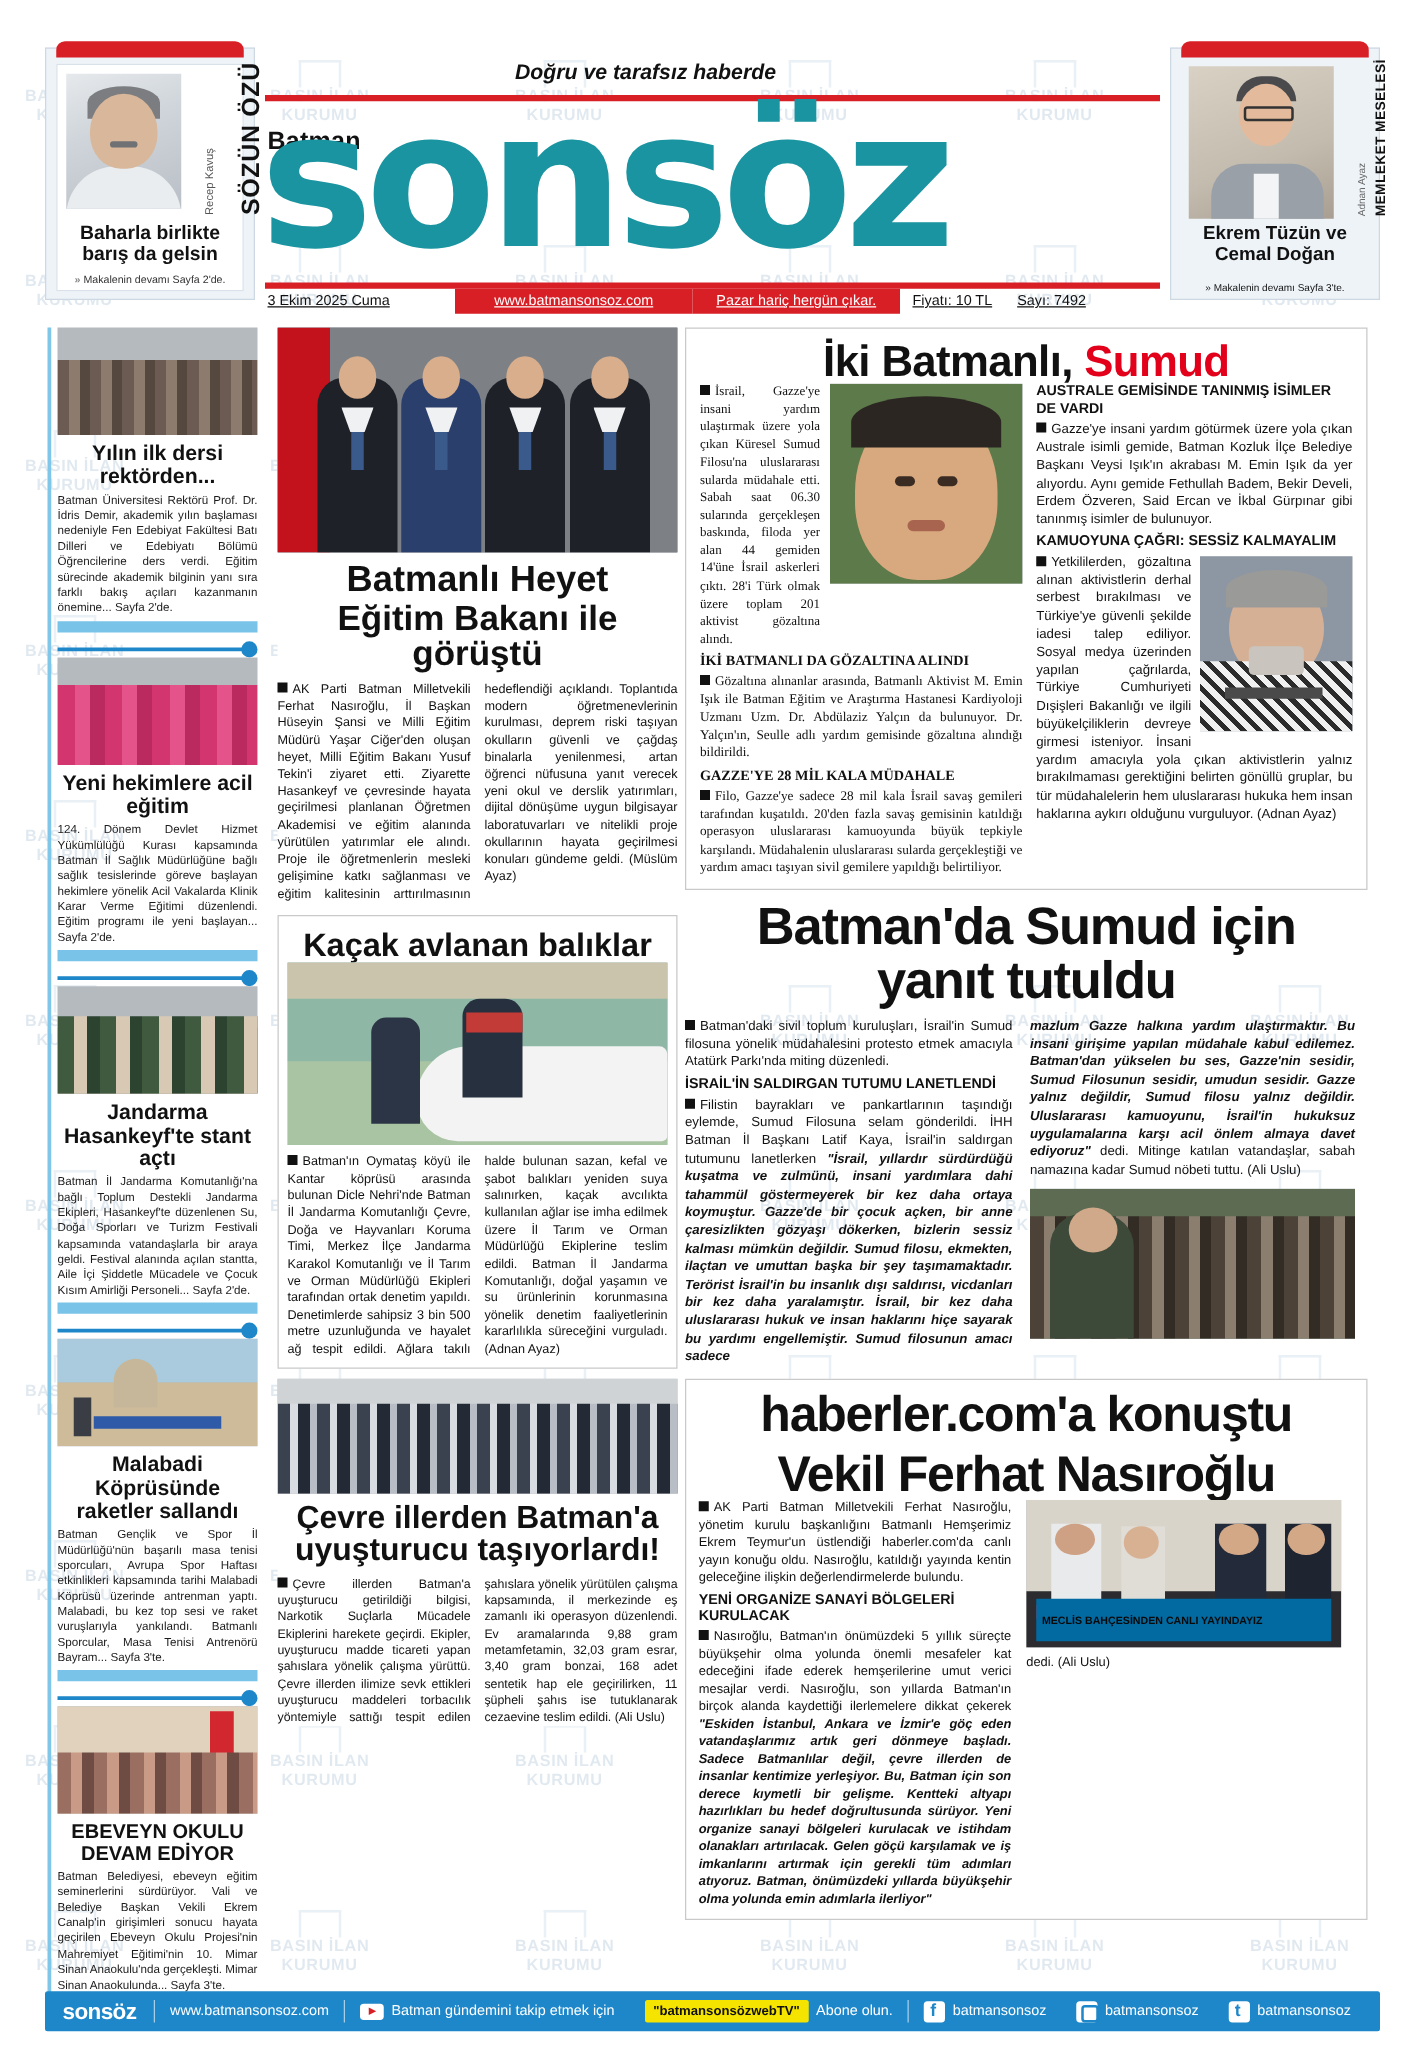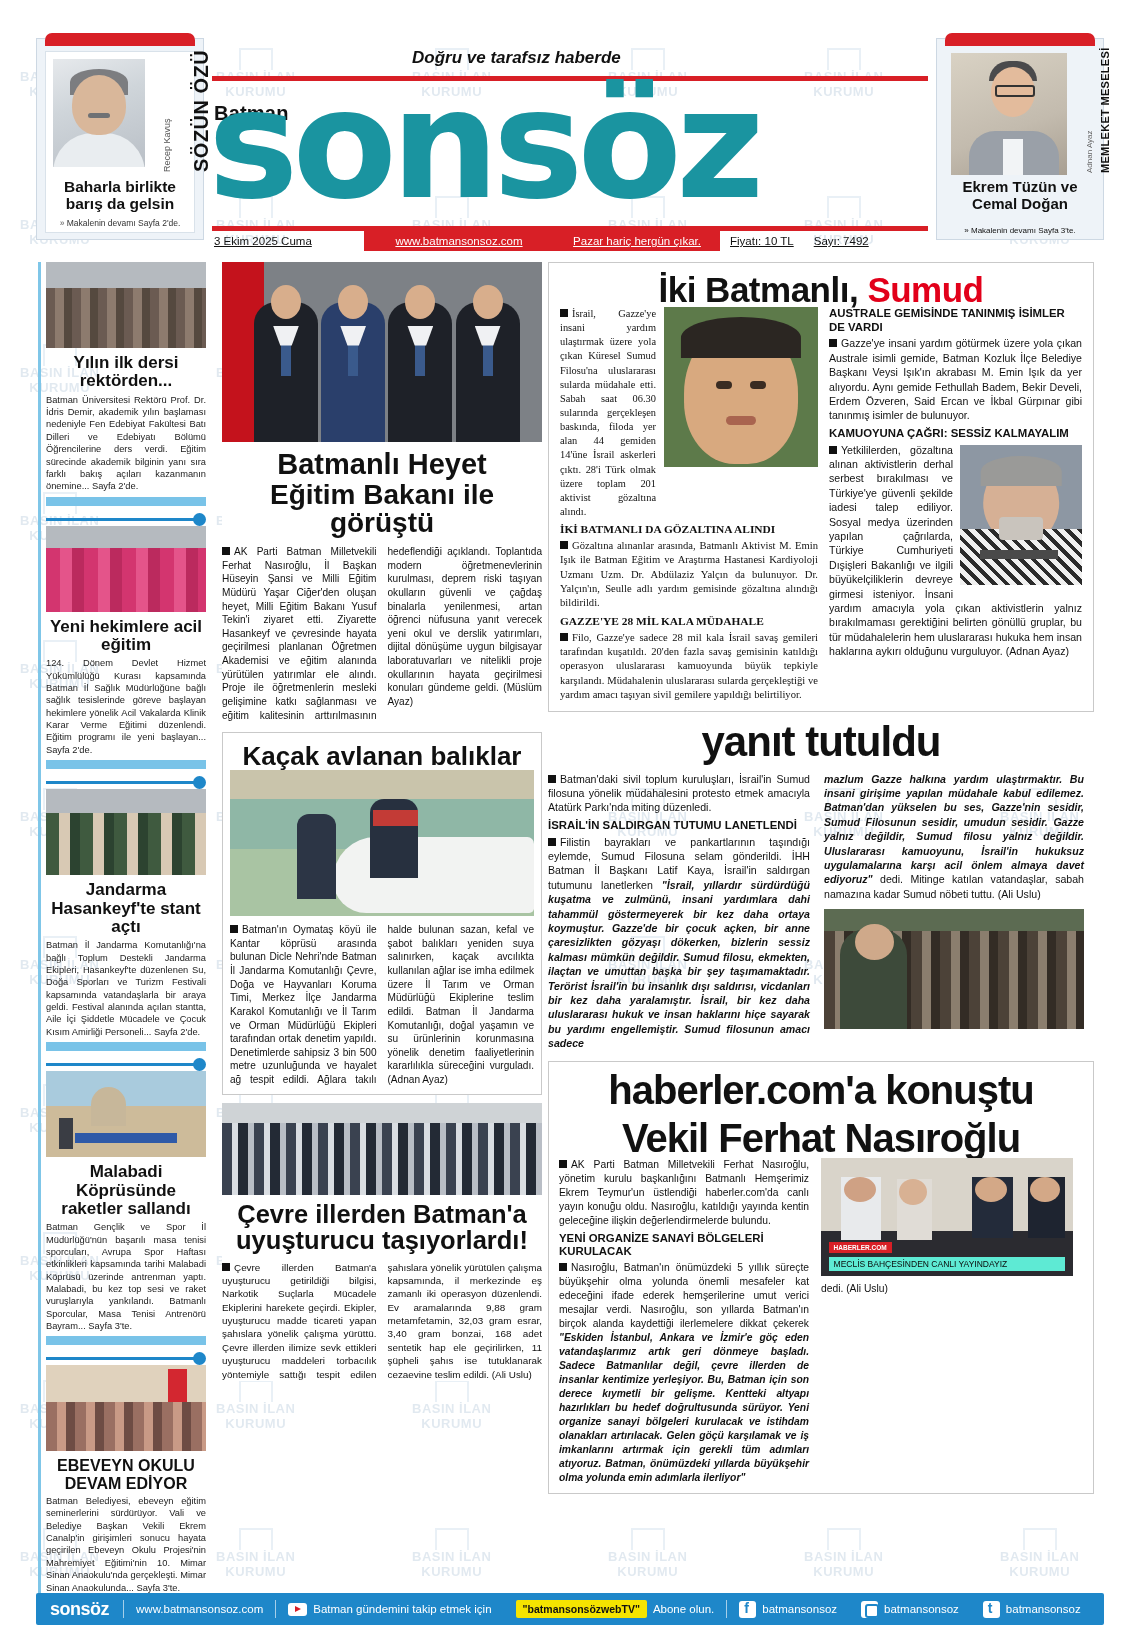--- a/index.html
+++ b/index.html
@@ -704,20 +704,21 @@
               <div style="position:absolute;left:50%;top:52%;transform:translateX(-50%);width:36%;height:16%;background:#c9c4bd;border-radius:4px"></div>
               <div style="position:absolute;left:16%;bottom:18%;width:64%;height:9px;background:#4a4a4a"></div>
             </div>
             <span class="sq"></span><span>Yetkililerden, gözaltına alınan aktivistlerin derhal serbest bırakılması ve Türkiye'ye güvenli şekilde iadesi talep ediliyor. Sosyal medya üzerinden yapılan çağrılarda, Türkiye Cumhuriyeti Dışişleri Bakanlığı ve ilgili büyükelçiliklerin devreye girmesi isteniyor. İnsani yardım amacıyla yola çıkan aktivistlerin yalnız bırakılmaması gerektiğini belirten gönüllü gruplar, bu tür müdahalelerin hem uluslararası hukuka hem insan haklarına aykırı olduğunu vurguluyor. (Adnan Ayaz)</span>
           </div>
         </div>
       </div>
     </div>
 
     <div style="margin-top:6px">
+      <div style="text-align:center;font-weight:800;font-size:42px;line-height:1.0;letter-spacing:-1px">Batman'da Sumud için</div>
       <div style="text-align:center;font-weight:800;font-size:42px;line-height:1.05;letter-spacing:-1px;margin-bottom:8px">yanıt tutuldu</div>
 
       <div style="display:flex;gap:14px;">
         <div style="width:262px">
           <div class="rbody">
             <span class="sq"></span><span>Batman'daki sivil toplum kuruluşları, İsrail'in Sumud filosuna yönelik müdahalesini protesto etmek amacıyla Atatürk Parkı'nda miting düzenledi.</span>
           </div>
           <div class="kicker">İSRAİL'İN SALDIRGAN TUTUMU LANETLENDİ</div>
           <div class="rbody">
             <span class="sq"></span><span>Filistin bayrakları ve pankartlarının taşındığı eylemde, Sumud Filosuna selam gönderildi. İHH Batman İl Başkanı Latif Kaya, İsrail'in saldırgan tutumunu lanetlerken</span>
@@ -758,21 +759,21 @@
             <div style="position:absolute;left:0;bottom:0;width:100%;height:38%;background:#2b2b30"></div>
             <div style="position:absolute;left:8%;bottom:30%;width:16%;height:54%;background:#e8eaec"></div>
             <div style="position:absolute;left:9%;bottom:62%;width:13%;height:22%;border-radius:50%;background:#cfa184"></div>
             <div style="position:absolute;left:30%;bottom:30%;width:14%;height:52%;background:#e0dcd6"></div>
             <div style="position:absolute;left:31%;bottom:60%;width:11%;height:22%;border-radius:50%;background:#d8b193"></div>
             <div style="position:absolute;left:60%;bottom:32%;width:16%;height:52%;background:#232b3a"></div>
             <div style="position:absolute;left:61%;bottom:62%;width:13%;height:22%;border-radius:50%;background:#d3a887"></div>
             <div style="position:absolute;left:82%;bottom:32%;width:15%;height:52%;background:#1e2430"></div>
             <div style="position:absolute;left:83%;bottom:62%;width:12%;height:22%;border-radius:50%;background:#d3a887"></div>
             <div style="position:absolute;left:3%;bottom:19%;background:#d81f26;color:#fff;font-size:6.5px;font-weight:700;padding:2px 5px">HABERLER.COM</div>
-            <div style="position:absolute;left:3%;bottom:4%;right:3%;background:#5eead4;color:#0a0a0a;font-size:8.5px;font-weight:400;padding:2px 5px">MECLİS BAHÇESİNDEN CANLI YAYINDAYIZ</div>
+            <div style="position:absolute;left:3%;bottom:4%;right:3%;background:#0369a1;color:#0a0a0a;font-size:8.5px;font-weight:700;padding:12px 5px">MECLİS BAHÇESİNDEN CANLI YAYINDAYIZ</div>
           </div>
           <div class="rbody it" style="font-size:10.3px;margin-top:6px">
             <span style="font-style:normal;font-weight:400"> dedi. (Ali Uslu)</span>
           </div>
         </div>
       </div>
     </div>
   </div>
 
   <div class="footer">

